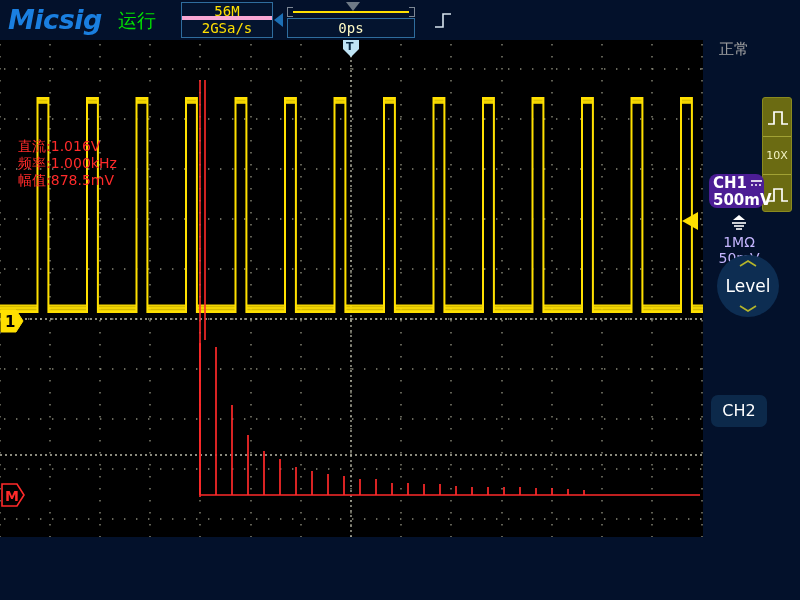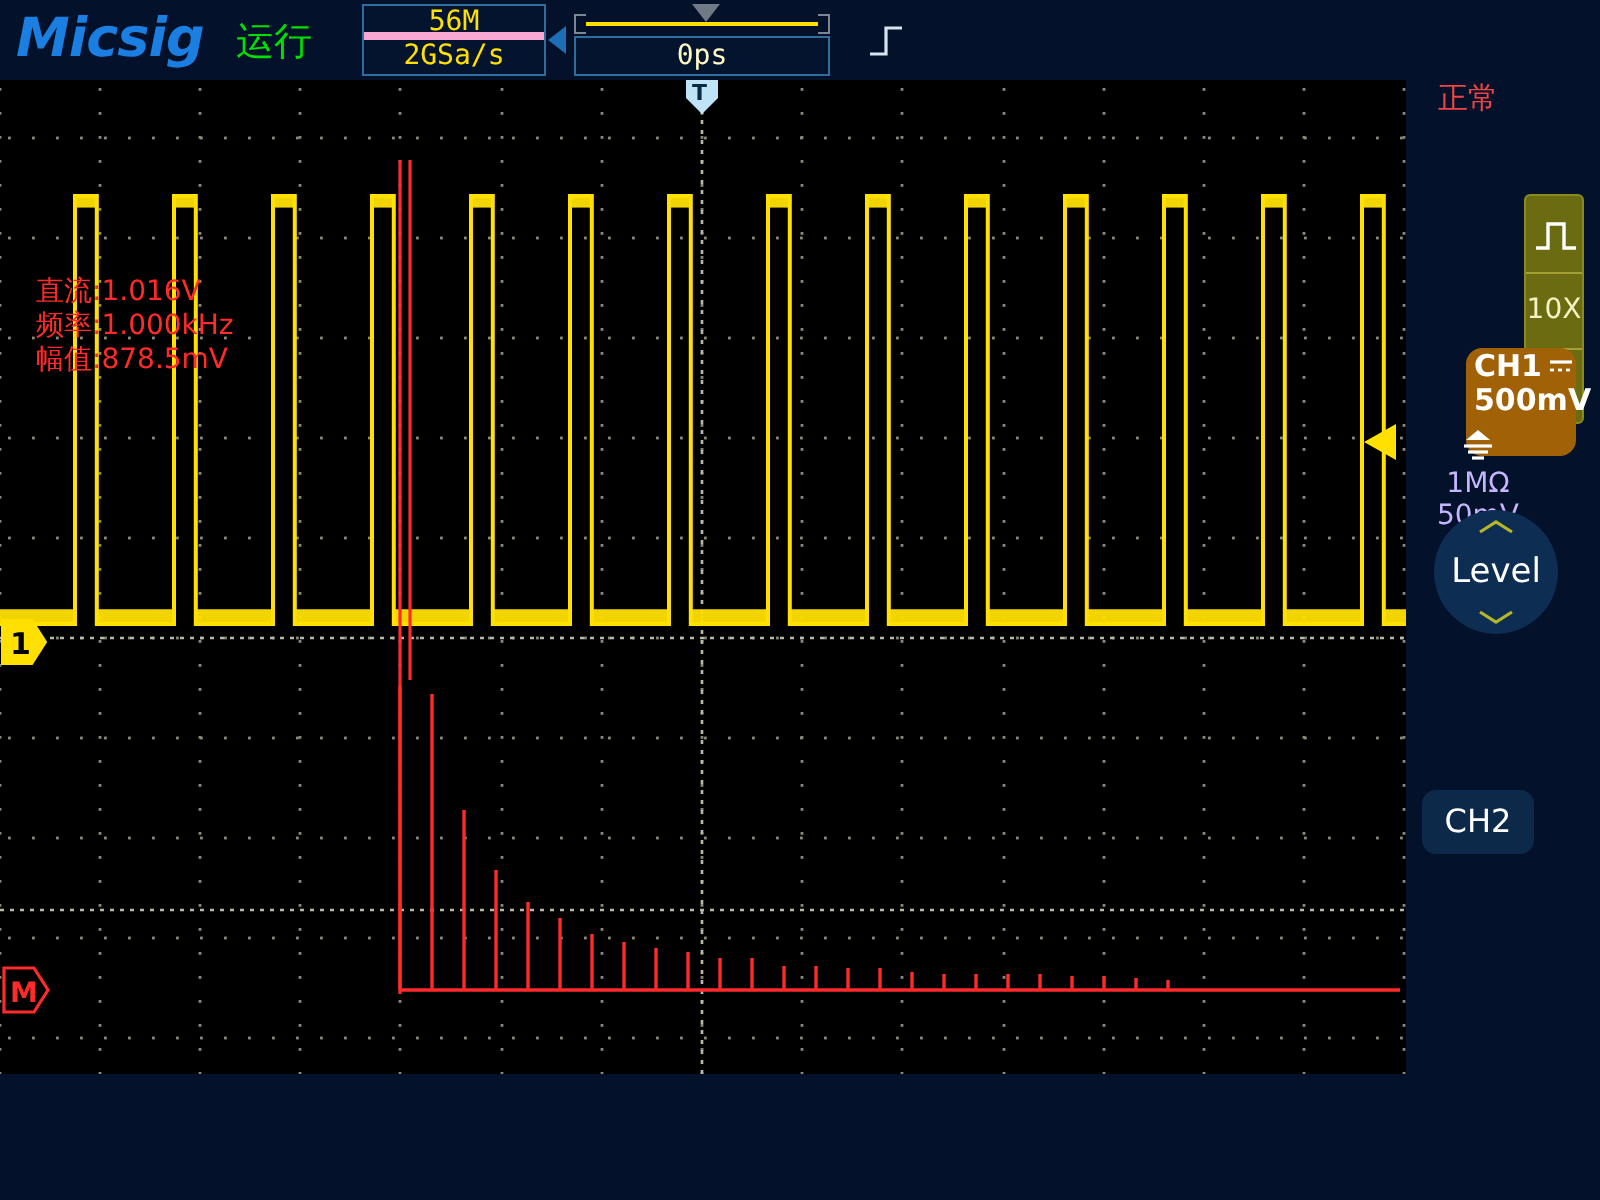--- a/index.html
+++ b/index.html
@@ -49,31 +49,31 @@
   
   .plotwrap { position: absolute; left: 0; top: 40px; width: 703px; height: 497px; background: #000; overflow: hidden; }
   .plotwrap svg { position: absolute; left: 0; top: 0; }
 
   
   .meas { position: absolute; left: 18px; top: 98px; color: #ff2a2a; font-size: 14px; line-height: 17px;
           font-family: "DejaVu Sans","Liberation Sans",sans-serif; white-space: nowrap; }
 
   
   .side { position: absolute; left: 703px; top: 40px; width: 97px; height: 497px; background: #03112b; }
-  .normal { position: absolute; left: 16px; top: 0px; font-size: 15px; color: #ef4444; }
+  .normal { position: absolute; left: 16px; top: 0px; font-size: 15px; color: #a3a3a3; }
 
   .probestack { position: absolute; left: 59px; top: 57px; width: 30px; height: 115px;
                 background: #6b6b12; border: 1px solid #8a8a1e; border-radius: 3px; }
   .probestack .seg { height: 38px; position: relative; }
   .probestack .divline { height: 1px; background: #a2a234; }
-  .probestack .xlabel { text-align: center; font-size: 14px; color: #f2f2c2; line-height: 37px; }
+  .probestack .xlabel { text-align: center; font-size: 11px; color: #f2f2c2; line-height: 37px; }
   .pulseicon { position: absolute; left: 4px; top: 10px; }
 
-  .chpill { position: absolute; left: 6px; top: 134px; width: 55px; height: 54px; background: #a16207;
-            border-radius: 8px; color: #fff; margin-left: 24px; }
+  .chpill { position: absolute; left: 6px; top: 134px; width: 55px; height: 34px; background: #4c1d95;
+            border-radius: 8px; color: #fff; }
   .chpill .l1 { font-size: 15px; font-weight: bold; padding-left: 4px; line-height: 18px; }
   .chpill .l2 { font-size: 15px; font-weight: bold; padding-left: 4px; line-height: 17px; }
   .dcmark { position: absolute; left: 41px; top: 4px; width: 13px; }
 
   .gndgroup { position: absolute; left: 8px; top: 174px; width: 56px; text-align: center; color: #c4b5fd; }
   .gndgroup .ln { font-size: 14px; line-height: 16px; }
 
   .levelbtn { position: absolute; left: 14px; top: 215px; width: 62px; height: 62px; border-radius: 50%;
               background: #0d2d52; color: #fff; font-size: 17px; text-align: center; line-height: 62px; }
   .levelchev { position: absolute; left: 22px; width: 18px; height: 7px; }

